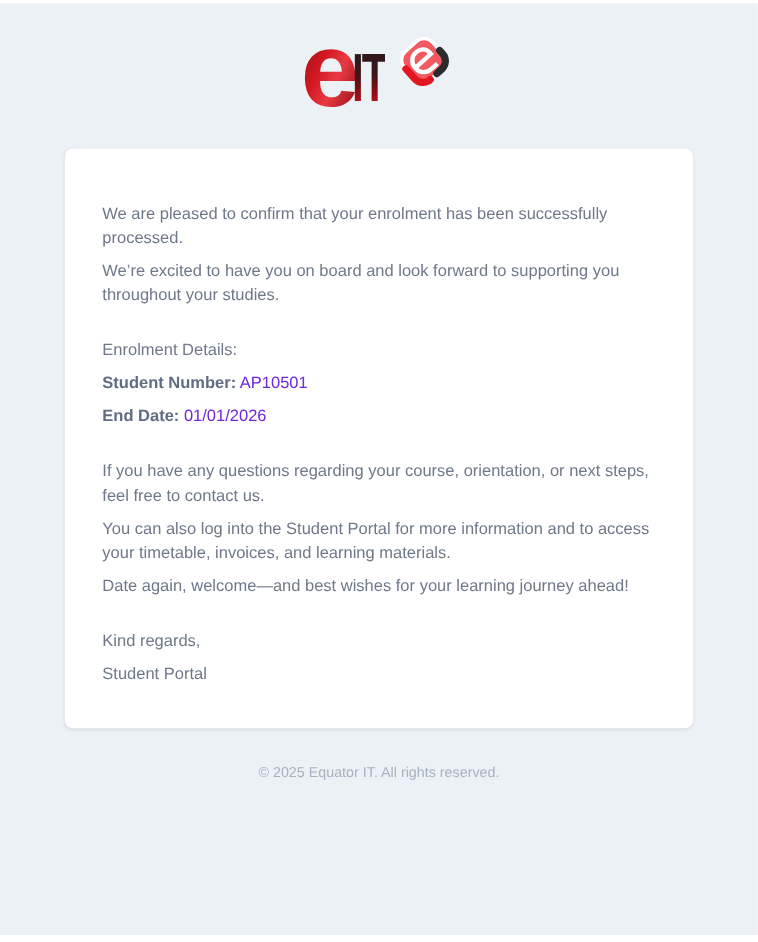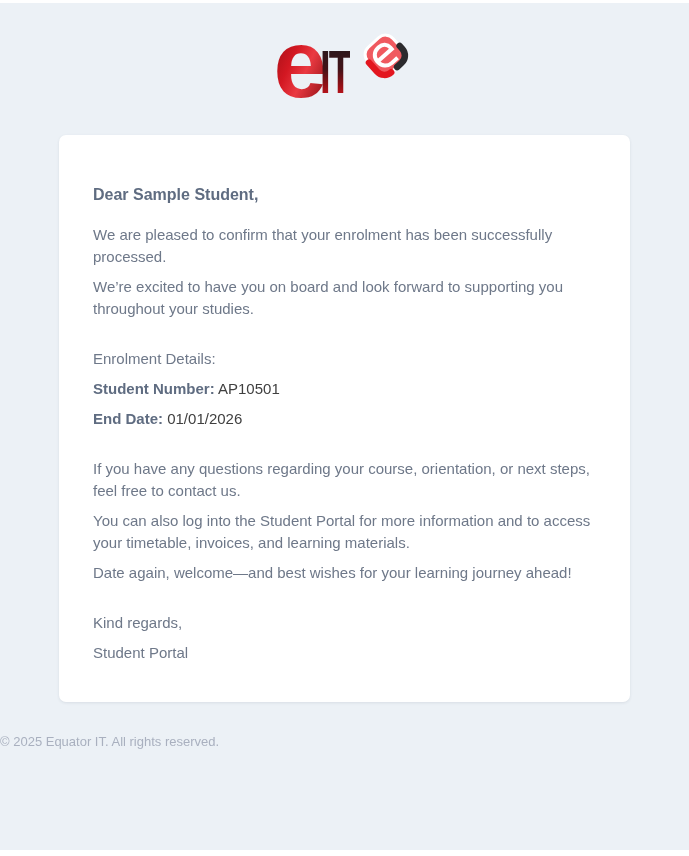--- a/index.html
+++ b/index.html
@@ -79,26 +79,26 @@
   .greeting {
     font-weight: 700;
     font-size: 16px !important;
     color: #5f6c81 !important;
     margin-bottom: 18px !important;
   }
   .card strong {
     color: #5f6c81;
     font-weight: 700;
   }
-  .val { color: #404040; }
+  .val { color: #6d28d9; }
   .section-gap { margin-top: 28px !important; }
 
   
   .footer {
-    text-align: left;
+    text-align: center;
     padding-top: 32px;
     font-size: 13px;
     color: #a9b0bf;
   }
 </style>
 </head>
 <body>
 
 <div class="email-bg">
 
@@ -110,21 +110,20 @@
         <rect x="12" y="6" width="34" height="34" rx="10" fill="#f05a60" stroke="#ffffff" stroke-width="3"></rect>
         <path d="M12 18 v12 a10 10 0 0 0 10 10" stroke="#e3161f" stroke-width="6.5" fill="none" stroke-linecap="round"></path>
         <path d="M30 40 h6 a10 10 0 0 0 10 -10 v-4" stroke="#2b2a2d" stroke-width="6.5" fill="none" stroke-linecap="round"></path>
         <path d="M18 23 h20 v-2 a8 8 0 0 0 -8 -8 h-1.5 a9.5 9.5 0 0 0 -9.5 9.5 v1.5 a9.5 9.5 0 0 0 9.5 9.5 h8" stroke="#ffffff" stroke-width="4" fill="none"></path>
       </g>
     </svg>
   </div>
 
   <div class="card">
 
-    <p class="greeting">Dear Sample Student,</p>
 
     <p>We are pleased to confirm that your enrolment has been successfully processed.</p>
 
 
     <p>We’re excited to have you on board and look forward to supporting you throughout your studies.</p>
 
     <p class="section-gap">Enrolment Details:</p>
 
     <p><strong>Student Number:</strong> <span class="val">AP10501</span></p>
 

